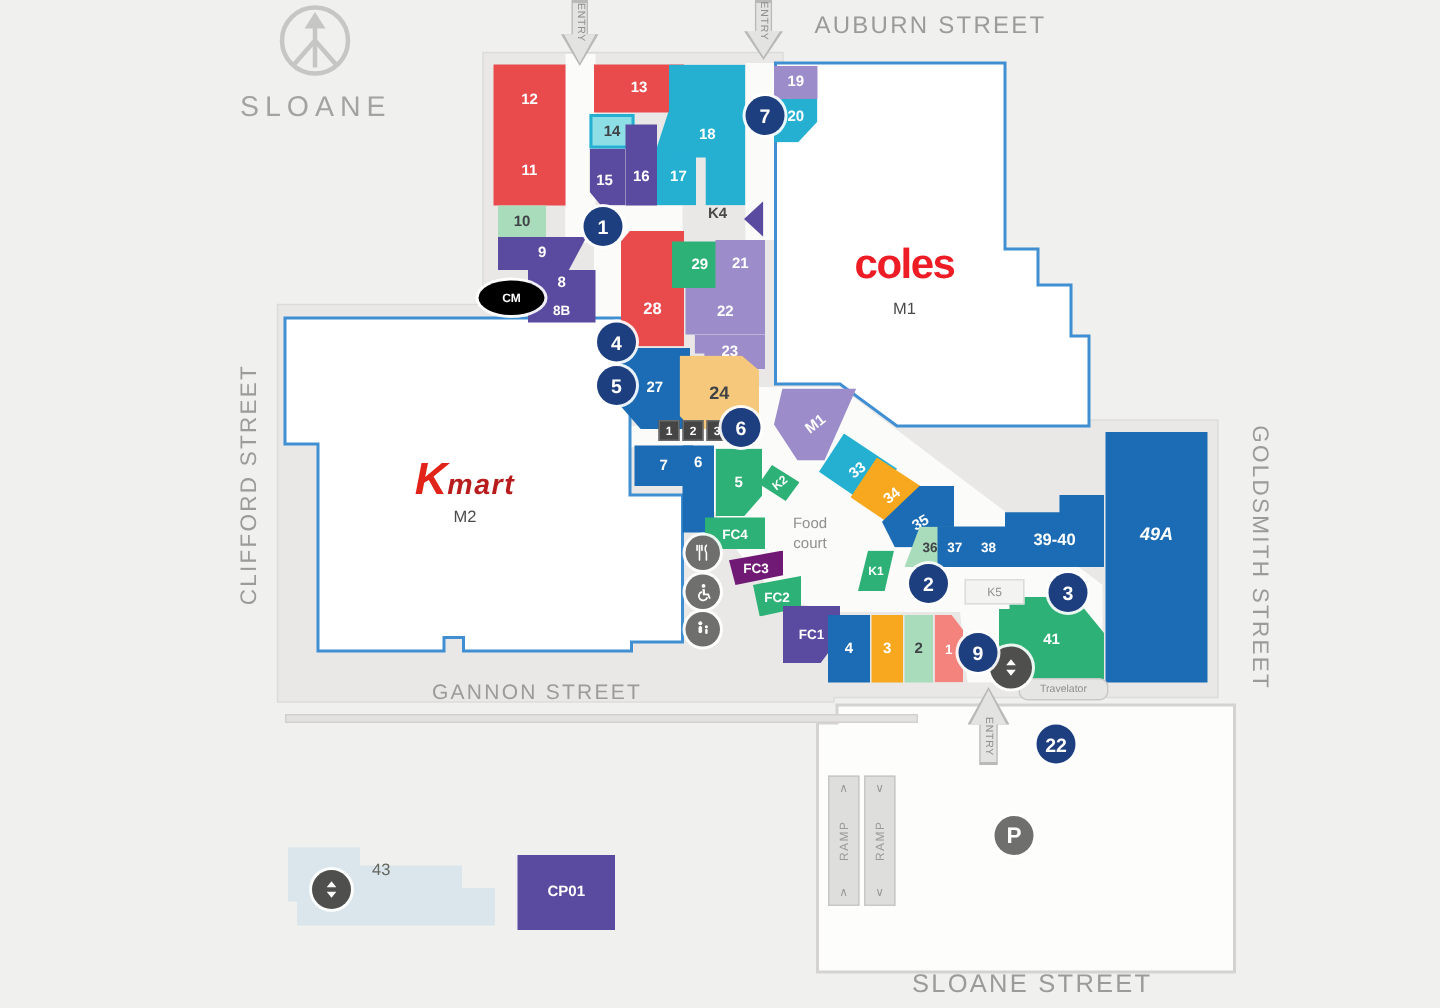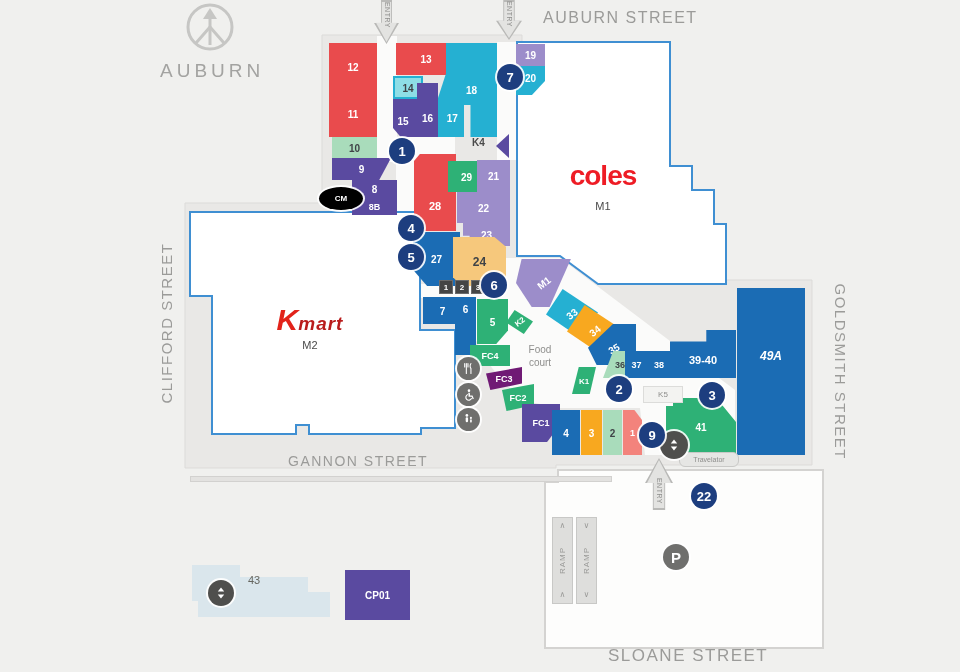--- a/index.html
+++ b/index.html
@@ -91,21 +91,21 @@
     <path d="M192,565 L240,565 L240,577 L308,577 L308,592 L330,592 L330,617 L198,617 L198,601 L192,601 Z" fill="#dae6ec"></path>
   </svg>
 
   <div id="compass">
     <svg width="50" height="50" viewBox="0 0 50 50">
       <circle cx="25" cy="25" r="22" fill="none" stroke="#c6c6c4" stroke-width="3"></circle>
       <path d="M25,10 L25,43" stroke="#c6c6c4" stroke-width="3" fill="none"></path>
       <path d="M25,6 L18,17 L32,17 Z" fill="#c6c6c4"></path>
       <path d="M25,25 L11,41 M25,25 L39,41" stroke="#c6c6c4" stroke-width="3" fill="none"></path>
     </svg>
-    <span class="north-label">AUBURN</span>
+    <span class="north-label">SLOANE</span>
   </div>
 
   <div class="street" id="street-auburn">AUBURN STREET</div>
   <div class="street" id="street-clifford">CLIFFORD STREET</div>
   <div class="street" id="street-goldsmith">GOLDSMITH STREET</div>
   <div class="street" id="street-gannon">GANNON STREET</div>
   <div class="street" id="street-sloane">SLOANE STREET</div>
 
   <div id="gannon-road"></div>
 
@@ -164,21 +164,21 @@
 
   <div id="u43-label">43</div>
 
   <div id="shops">
       <div class="shop" style="left: 329px; top: 43px; width: 48px; height: 47px; background: rgb(233, 75, 77);">
         <span class="shop-label" style="font-size: 10px; transform: translate(-50%, -50%) rotate(0deg);">12</span>
       </div>
       <div class="shop" style="left: 329px; top: 90px; width: 48px; height: 47px; background: rgb(233, 75, 77);">
         <span class="shop-label" style="font-size: 10px; transform: translate(-50%, -50%) rotate(0deg);">11</span>
       </div>
-      <div class="shop" style="left: 332px; top: 137px; width: 45px; height: 21px; background: rgb(169, 220, 187);">
+      <div class="shop" style="left: 332px; top: 137px; width: 32px; height: 21px; background: rgb(169, 220, 187);">
         <span class="shop-label" style="font-size: 10px; color: rgb(63, 67, 71); transform: translate(-50%, -50%) rotate(0deg);">10</span>
       </div>
       <div class="shop" style="left: 332px; top: 158px; width: 59px; height: 22px; background: rgb(90, 74, 160); clip-path: polygon(0px 0px, 100% 0px, 80% 100%, 0px 100%);">
         <span class="shop-label" style="font-size: 10px; transform: translate(-50%, -50%) rotate(0deg);">9</span>
       </div>
       <div class="shop" style="left: 352px; top: 180px; width: 45px; height: 18px; background: rgb(90, 74, 160);">
         <span class="shop-label" style="font-size: 10px; transform: translate(-50%, -50%) rotate(0deg);">8</span>
       </div>
       <div class="shop" style="left: 352px; top: 198px; width: 45px; height: 17px; background: rgb(90, 74, 160);">
         <span class="shop-label" style="font-size: 9px; transform: translate(-50%, -50%) rotate(0deg);">8B</span>

